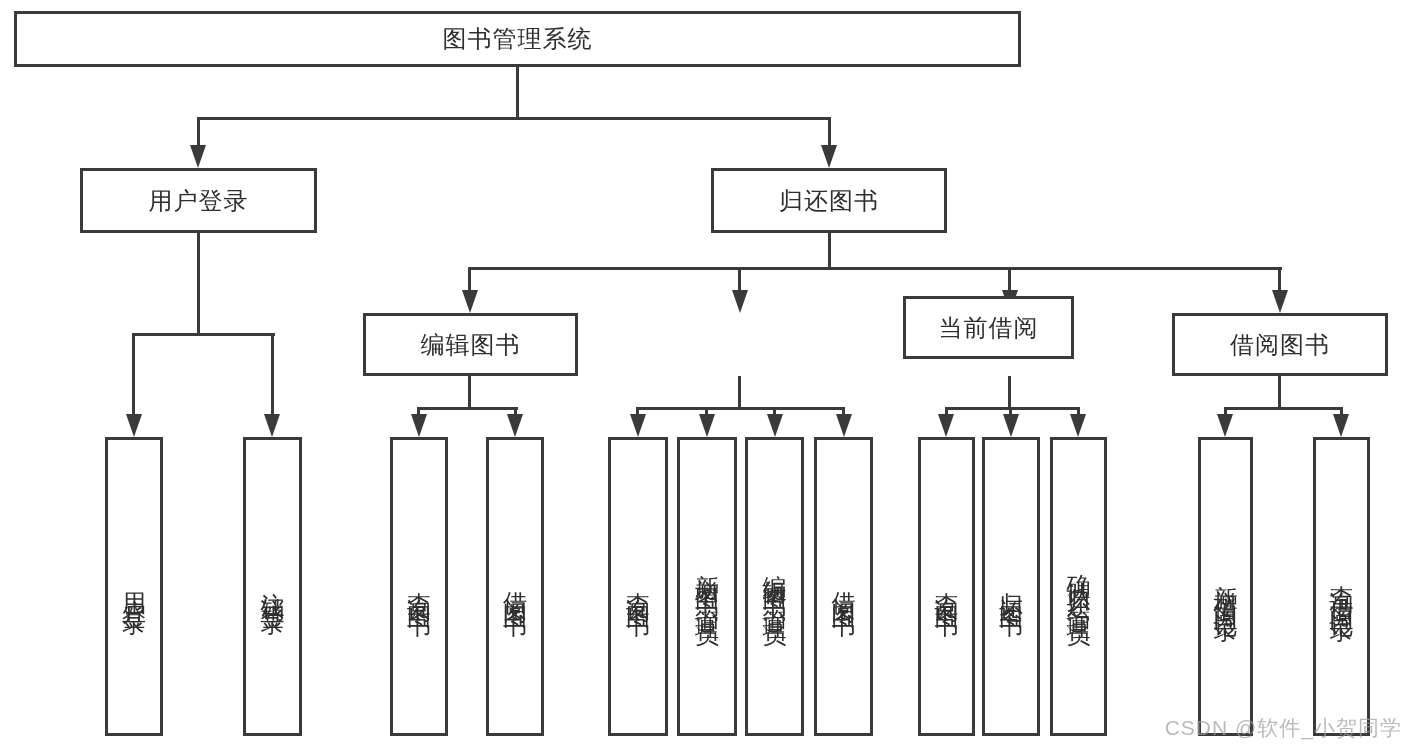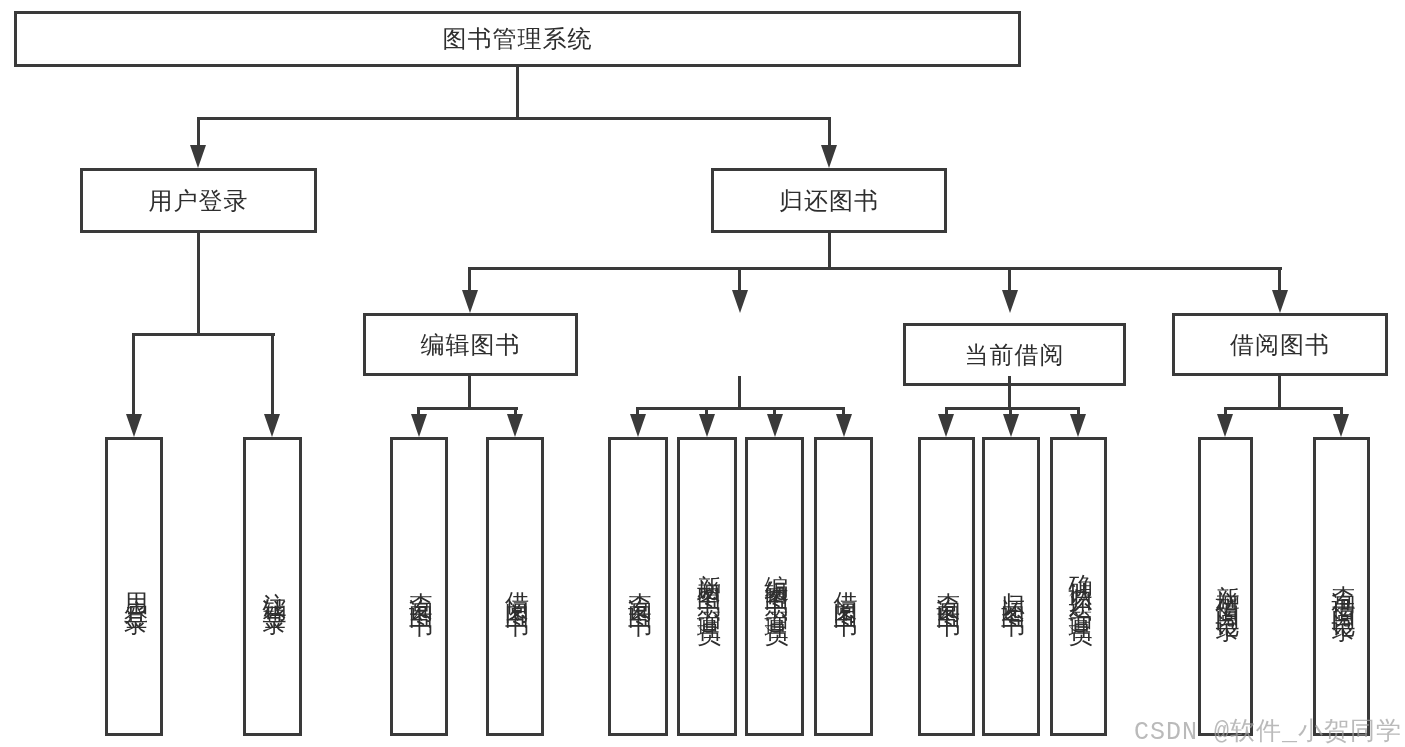--- a/index.html
+++ b/index.html
@@ -3,42 +3,42 @@
 <meta charset="utf-8">
 <style>
   :root{
     --line:#3a3a3a;
     --text:#2e2e2e;
     --bg:#ffffff;
   }
   html,body{margin:0;padding:0;background:var(--bg);}
   .canvas{
     position:relative;width:1405px;height:747px;background:var(--bg);
-    overflow:hidden;font-family:Liberation Mono, monospace;
+    overflow:hidden;font-family:Liberation Sans, sans-serif;
   }
   .box{
     position:absolute;box-sizing:border-box;background:#fff;
     border:3px solid var(--line);display:flex;align-items:center;justify-content:center;
     font-size:24px;color:var(--text);letter-spacing:1px;white-space:nowrap;
   }
   .leaf{font-size:24px;}
   .vtext{
     writing-mode:vertical-rl;text-orientation:mixed;
     letter-spacing:7px;line-height:1;color:var(--text);
   }
   .vl{position:absolute;width:3px;background:var(--line);}
   .hl{position:absolute;height:3px;background:var(--line);}
   .ah{
     position:absolute;width:0;height:0;
     border-left:8px solid transparent;border-right:8px solid transparent;
     border-top:23px solid var(--line);
   }
   .watermark{
     position:absolute;top:714px;right:3px;z-index:10;
-    font-size:25px;color:rgba(160,160,160,0.72);letter-spacing:1px;text-align:center;
+    font-size:21px;color:rgba(160,160,160,0.72);letter-spacing:1px;text-align:center;
   }
 </style>
 </head>
 <body>
 
 <div class="canvas">
 
   <div class="box" style="left:14px;top:11px;width:1007px;height:56px">
     <span>图书管理系统</span>
   </div>
@@ -71,21 +71,21 @@
   <i class="vl" style="left:738px;top:267px;height:25px"></i>
   <i class="ah" style="left:732px;top:290px"></i>
   <i class="vl" style="left:1008px;top:267px;height:25px"></i>
   <i class="ah" style="left:1002px;top:290px"></i>
   <i class="vl" style="left:1278px;top:267px;height:25px"></i>
   <i class="ah" style="left:1272px;top:290px"></i>
 
   <div class="box" style="left:363px;top:313px;width:215px;height:63px">
     <span>编辑图书</span>
   </div>
-  <div class="box" style="left:903px;top:323px;width:223px;height:63px">
+  <div class="box" style="left:903px;top:296px;width:171px;height:63px">
     <span>当前借阅</span>
   </div>
   <div class="box" style="left:1172px;top:313px;width:216px;height:63px">
     <span>借阅图书</span>
   </div>
 
   <i class="vl" style="left:468px;top:376px;height:34px"></i>
   <i class="hl" style="left:417px;top:407px;width:101px"></i>
   <i class="vl" style="left:417px;top:407px;height:9px"></i>
   <i class="ah" style="left:411px;top:414px"></i>

